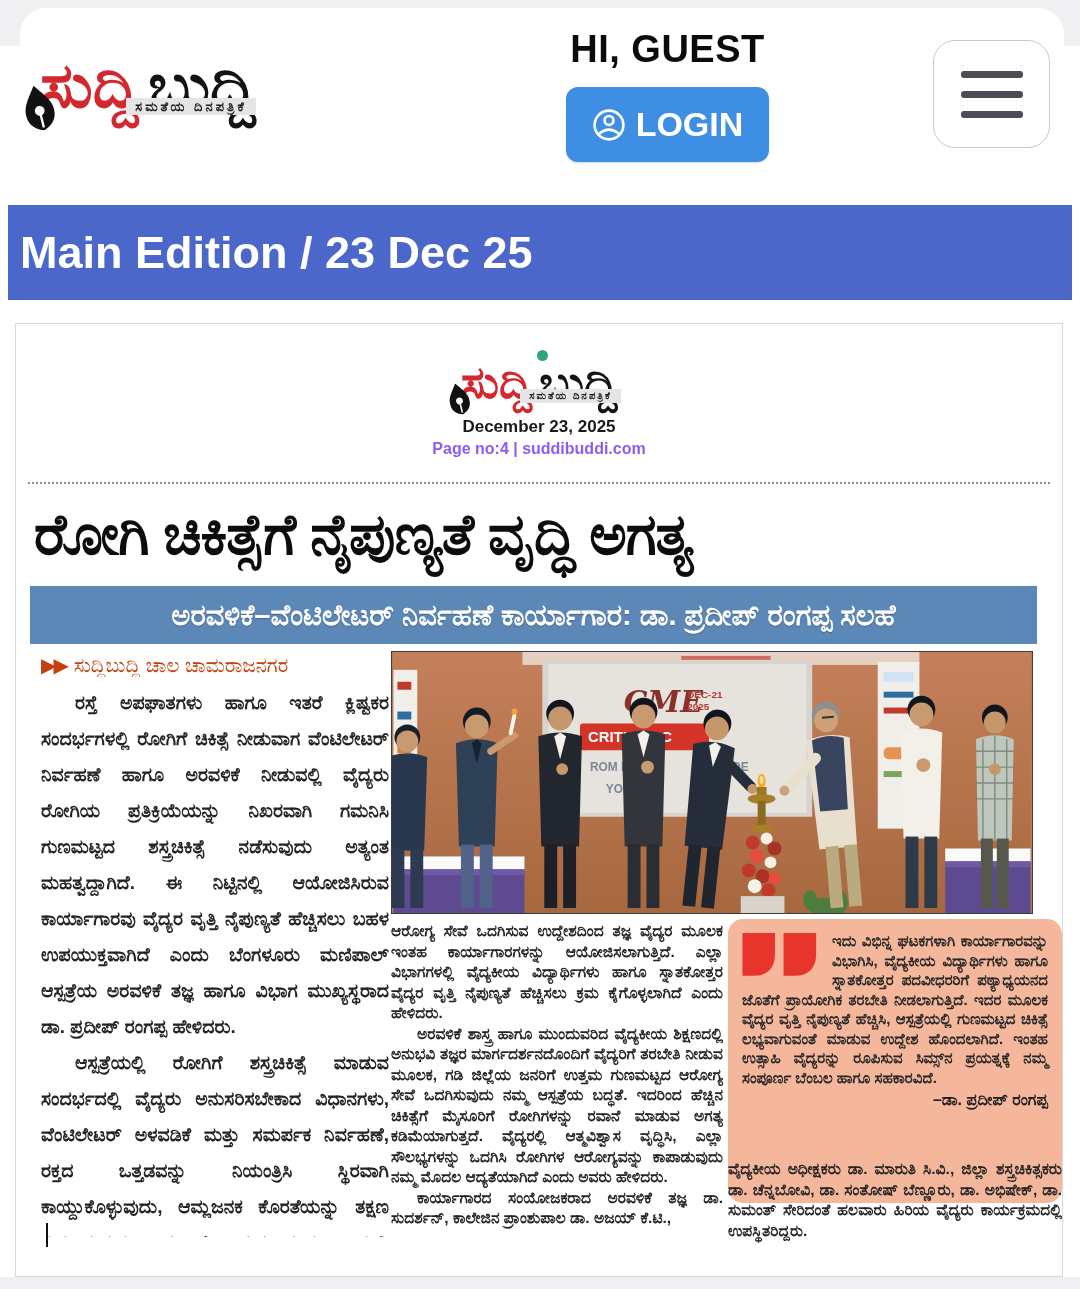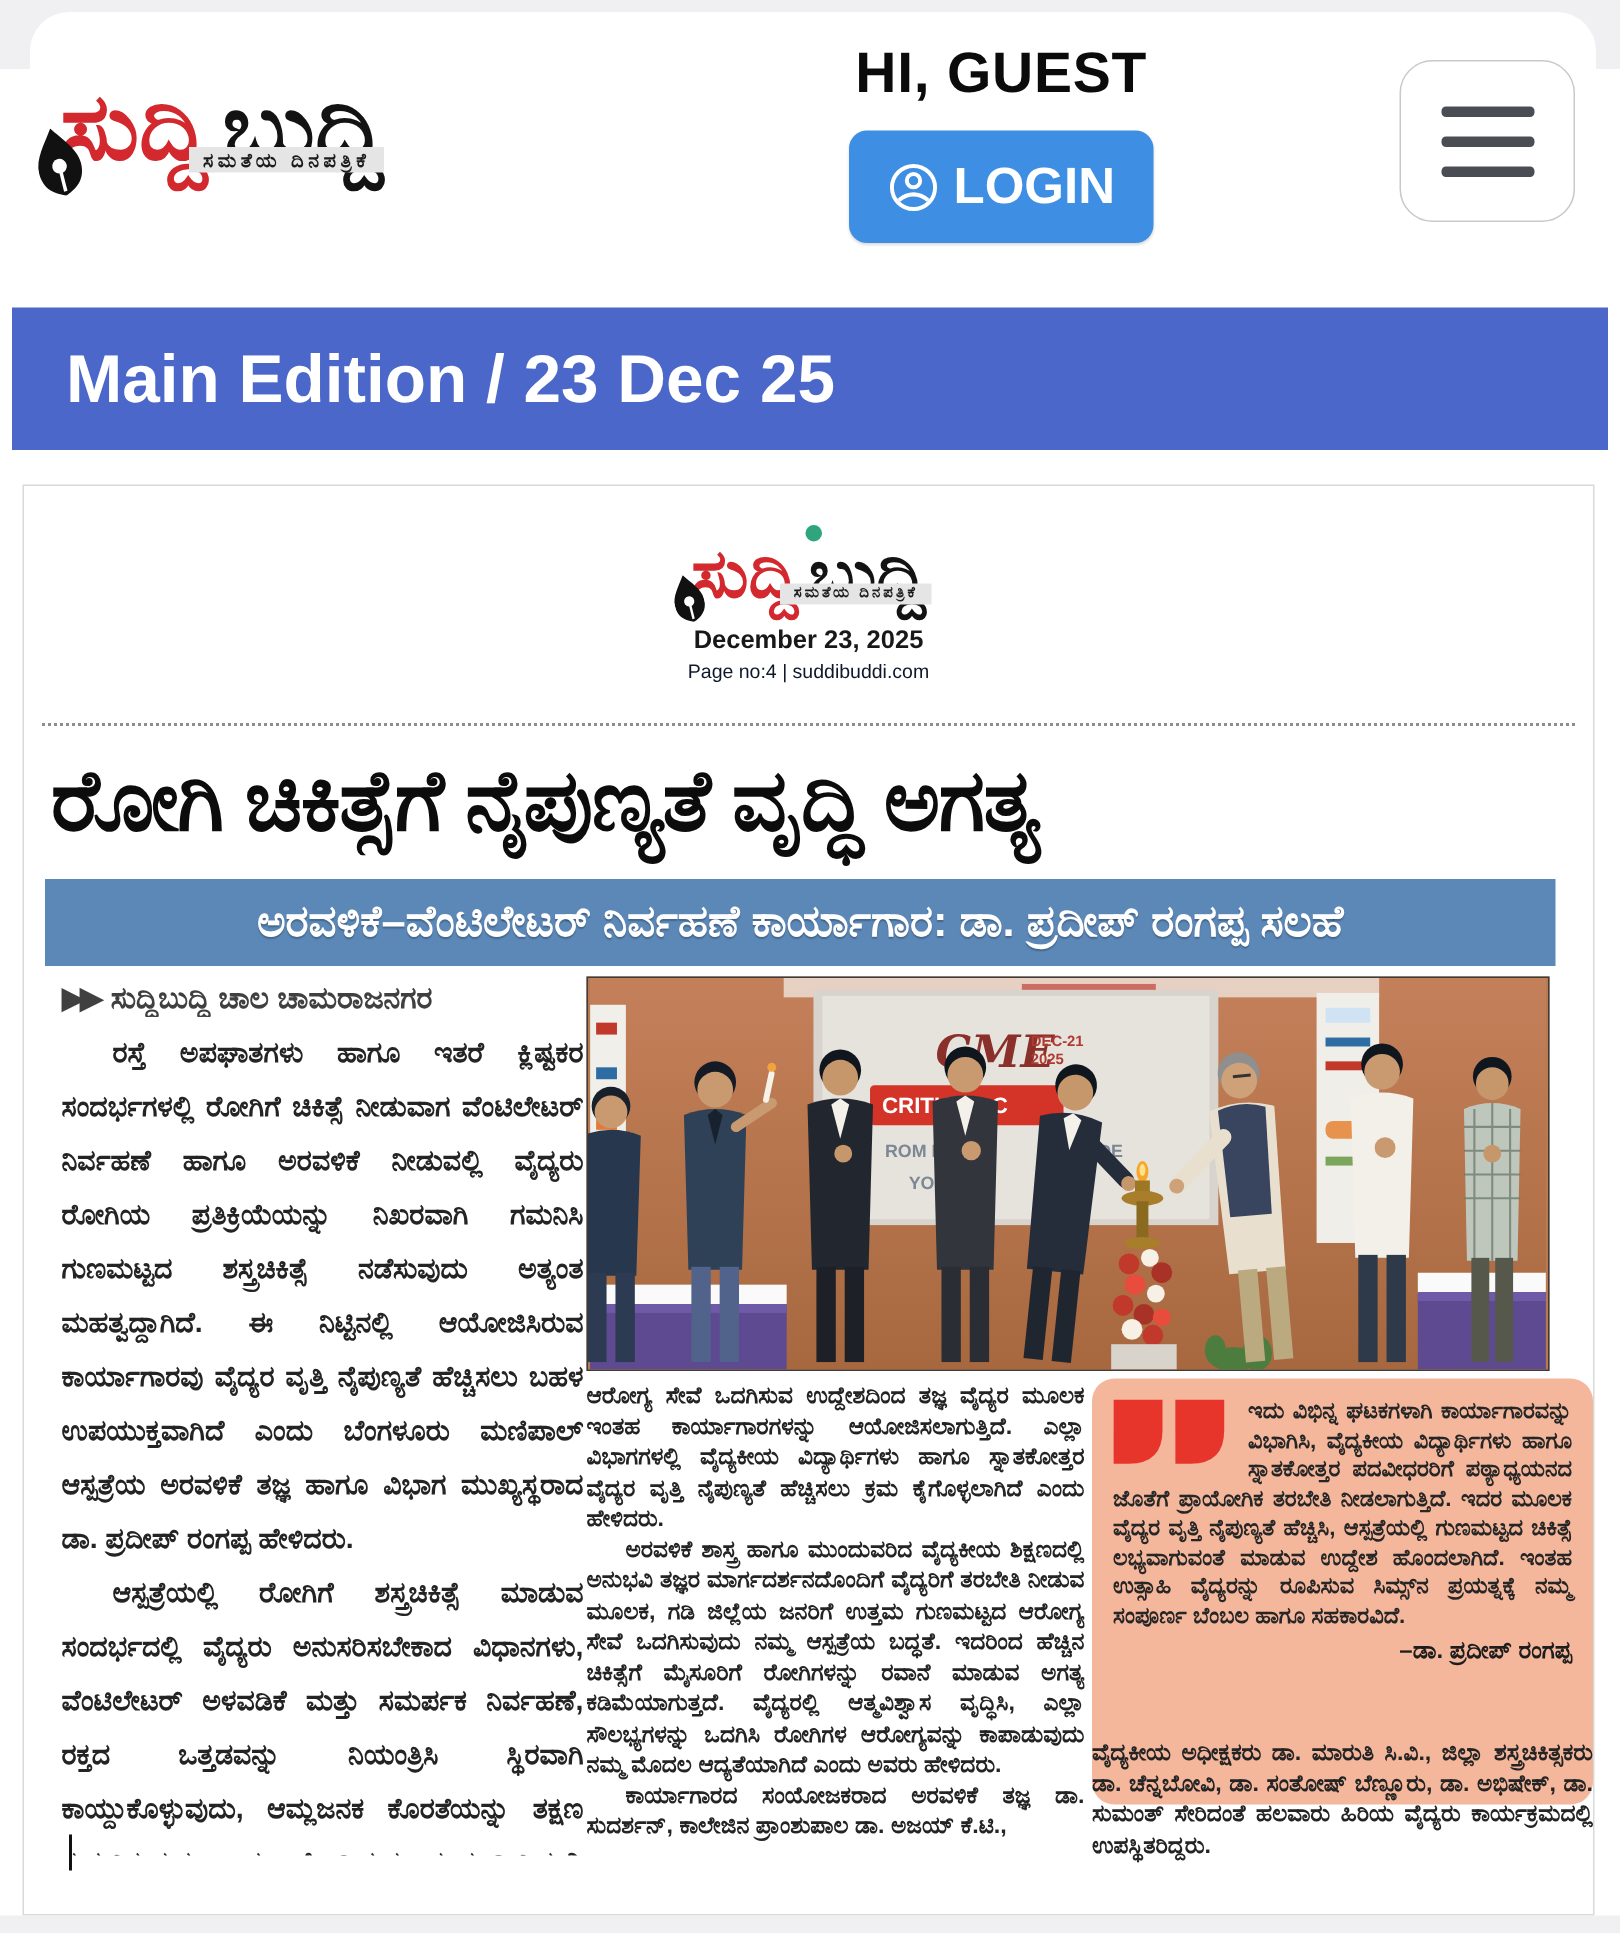--- a/index.html
+++ b/index.html
@@ -38,48 +38,48 @@
   .menu-btn{
     position:absolute;left:933px;top:40px;width:117px;height:108px;background:#fff;
     border:1.5px solid #c9c9cb;border-radius:22px;cursor:pointer;
     display:flex;flex-direction:column;justify-content:center;align-items:center;gap:13px;
   }
   .menu-btn .bar{width:62px;height:7px;border-radius:3px;background:#4a4e54;}
 
   
   .edition-banner{
     position:absolute;top:205px;left:8px;width:1064px;height:95px;background:#4a67c9;
-    color:#fff;font-size:45px;font-weight:700;line-height:95px;padding-left:36px;
+    color:#fff;font-size:45px;font-weight:700;line-height:95px;padding-left:12px;
     white-space:nowrap;overflow:hidden;
   }
 
   
   .page-card{
     position:absolute;top:323px;left:15px;width:1048px;height:954px;background:#fff;
     border:1px solid #d9d9d9;overflow:hidden;
   }
   .green-dot{position:absolute;left:521px;top:26px;width:11px;height:11px;border-radius:50%;background:#2ea57d;}
   .masthead{position:absolute;top:36px;left:0;right:0;text-align:center;}
   .np-date{font-size:17px;font-weight:700;color:#181818;margin-top:12px;}
-  .np-pageinfo{font-size:13px;font-weight:400;color:#0f172a;margin-top:3px;}
+  .np-pageinfo{font-size:16px;font-weight:700;color:#8b5cf6;margin-top:3px;}
   .dotted-rule{position:absolute;top:158px;left:12px;right:12px;border-top:2px dotted #8e8e8e;}
   .headline{
     position:absolute;top:164px;left:18px;right:18px;height:92px;margin:0;
     font-size:57px;font-weight:800;letter-spacing:-1px;color:#0c0c0c;
     text-align:left;white-space:nowrap;overflow:hidden;line-height:92px;
   }
   .subheadline{
     position:absolute;top:262px;left:14px;right:25px;height:58px;background:#5c88b8;
     color:#fff;font-size:29px;font-weight:700;line-height:58px;text-align:center;
     white-space:nowrap;overflow:hidden;text-shadow:0 1px 1px rgba(0,0,0,.25);
   }
 
   
   .article{position:absolute;left:0;top:327px;right:0;bottom:0;}
-  .byline{position:absolute;left:25px;top:2px;width:416px;color:#404040;font-size:20px;font-weight:700;white-space:nowrap;overflow:hidden;}
+  .byline{position:absolute;left:25px;top:2px;width:416px;color:#c2410c;font-size:20px;font-weight:400;white-space:nowrap;overflow:hidden;}
   .byline .marker{letter-spacing:-3px;margin-right:8px;}
   .col{text-align:justify;overflow:hidden;color:#242424;}
   .col p{margin:0;}
   .col1{position:absolute;left:25px;top:34px;width:348px;height:552px;font-size:19px;line-height:36px;font-weight:600;}
   .col1 p{text-indent:34px;}
   .col2{position:absolute;left:375px;top:270px;width:332px;height:338px;font-size:15.5px;line-height:20.5px;font-weight:600;}
   .col2 p{text-indent:26px;}
   .col2 p:first-child{text-indent:0;}
   .col3{position:absolute;left:712px;top:508px;width:334px;height:116px;font-size:15.5px;line-height:20.5px;font-weight:600;}
   .col3 p{text-indent:0;}

